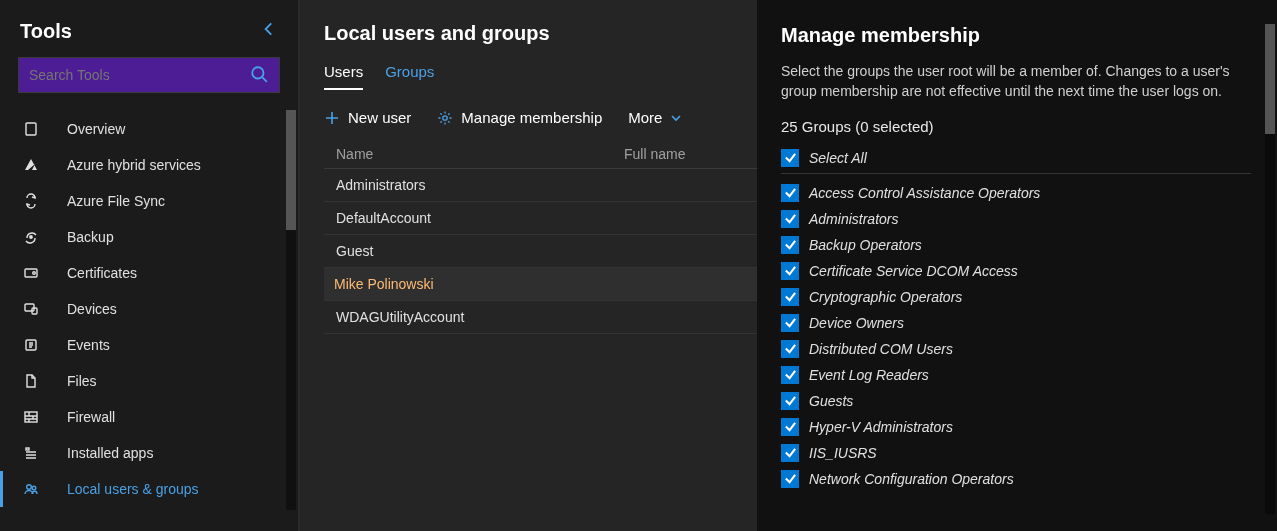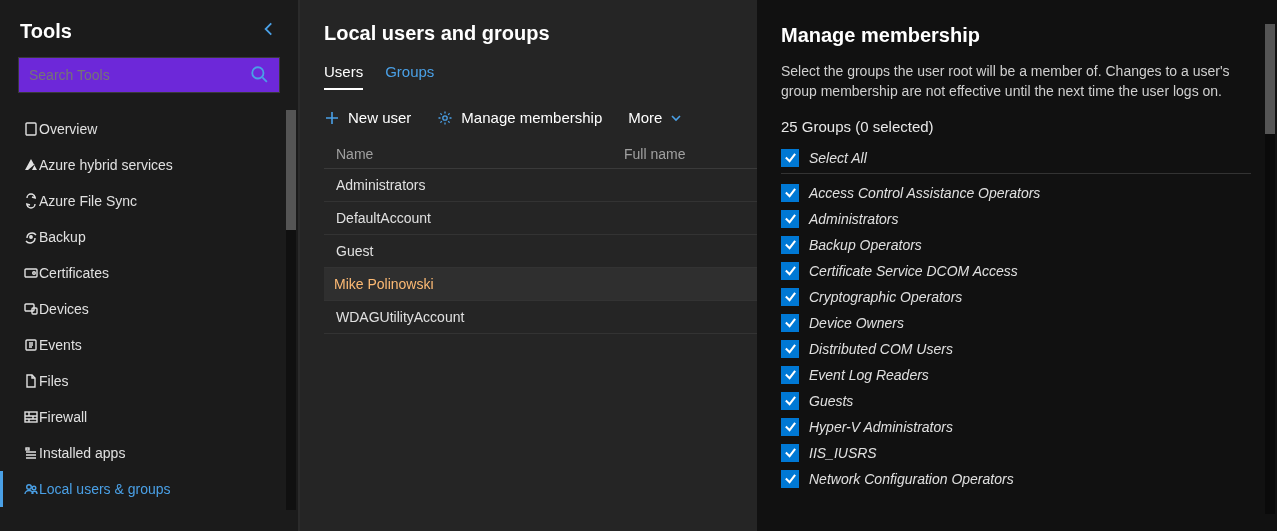--- a/index.html
+++ b/index.html
@@ -30,21 +30,21 @@
   .sidebar-title {
     font-size: 20px;
     font-weight: 600;
     color: #fff;
   }
   .collapse-icon { width: 18px; height: 18px; cursor: pointer; color: #4aa0e6; }
   .search-wrap { padding: 0 18px 18px 18px; position: relative; }
   .search-input {
     width: 100%;
     height: 36px;
-    background: #6d28d9;
+    background: #4c1d95;
     border: 1px solid #3a3a3a;
     color: #b0b0b0;
     padding: 0 36px 0 10px;
     font-size: 14px;
     outline: none;
   }
   .search-icon {
     position: absolute;
     right: 30px;
     top: 8px;
@@ -52,21 +52,21 @@
     height: 18px;
     color: #4aa0e6;
   }
   .nav-scroll {
     flex: 1;
     overflow-y: auto;
   }
   .nav-item {
     display: flex;
     align-items: center;
-    gap: 0;
+    gap: 28px;
     padding: 10px 20px;
     font-size: 14px;
     cursor: pointer;
     color: #e0e0e0;
     border-left: 3px solid transparent;
   }
   .nav-item.active {
     border-left-color: #4aa0e6;
     color: #4aa0e6;
   }

